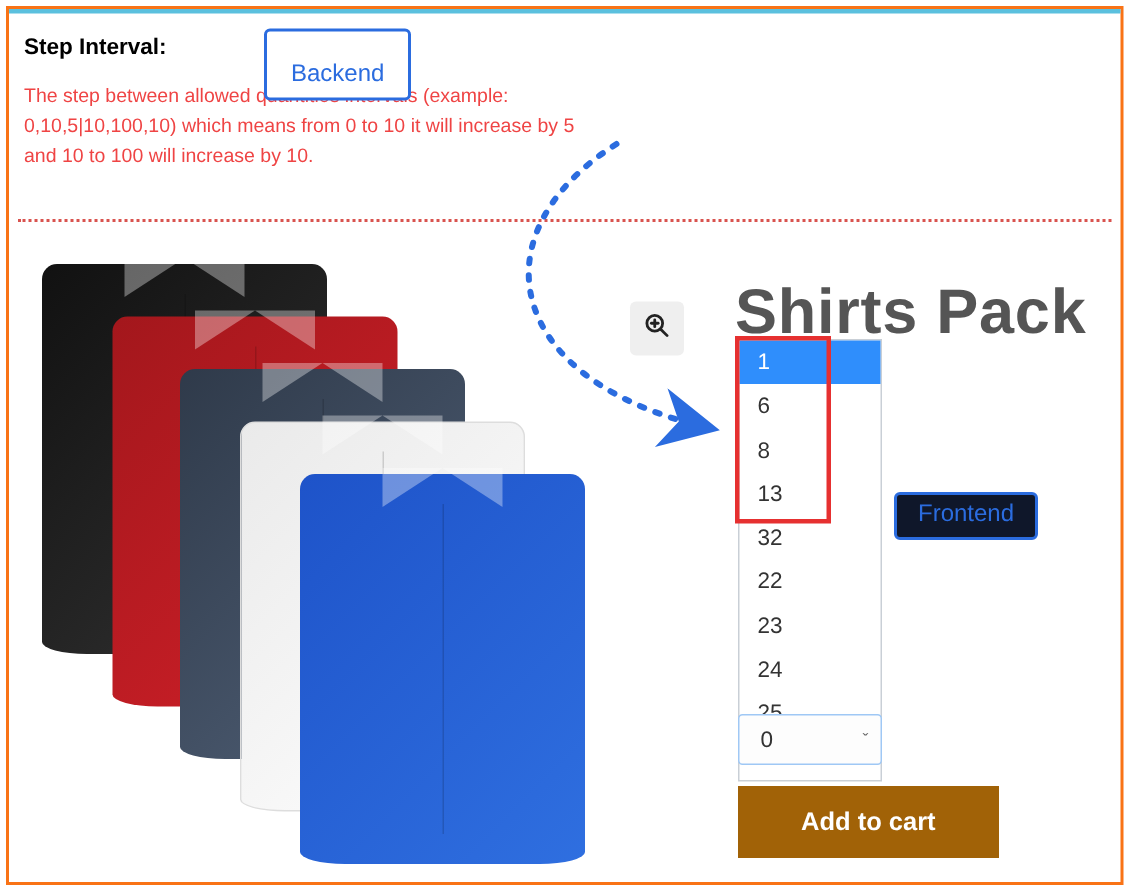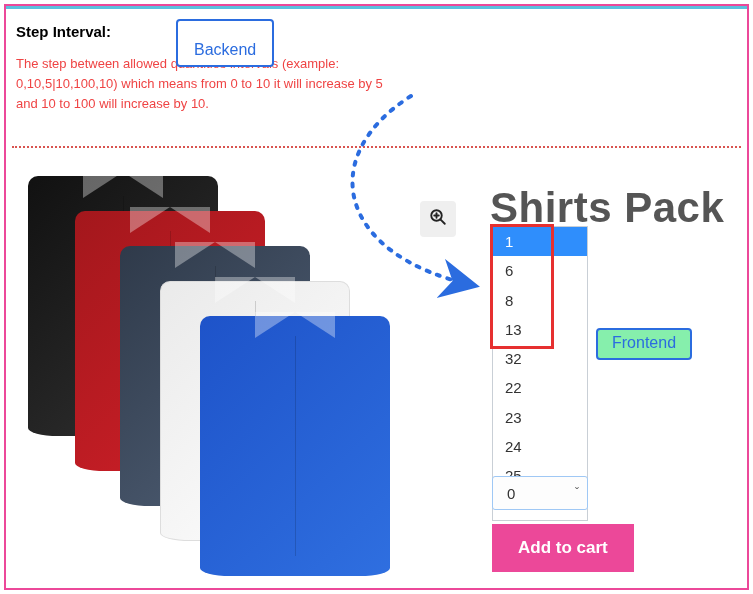--- a/index.html
+++ b/index.html
@@ -8,21 +8,21 @@
     background: #fff;
     width: 753px;
     height: 594px;
     overflow: hidden;
     position: relative;
   }
   .outer {
     position: absolute;
     top: 4px; left: 4px;
     width: 745px; height: 586px;
-    border: 2px solid #ec4899;
+    border: 2px solid #f97316;
     background: #fff;
   }
   
   .backend {
     position: relative;
     padding: 14px 16px 10px 10px;
     height: 138px;
     border-top: 3px solid #5bc0de;
   }
   .step-label {
@@ -195,39 +195,39 @@
   }
   .qty-select .chev {
     font-size: 12px;
     color: #666;
   }
 
   .add-cart {
     position: absolute;
     top: 518px;
     left: 486px;
-    background: #ec4899;
+    background: #a16207;
     color: #fff;
     font-weight: bold;
     font-size: 17px;
-    padding: 14px 26px;
+    padding: 14px 42px;
     border: none;
     cursor: pointer;
   }
 
   .frontend-badge {
     position: absolute;
     top: 322px;
     left: 590px;
     border: 2px solid #2b6cdf;
     border-radius: 4px;
     padding: 4px 14px 6px;
     font-size: 16px;
     color: #2b6cdf;
-    background: #86efac;
+    background: #0f172a;
   }
 
   
   .arrow-svg {
     position: absolute;
     top: 80px;
     left: 320px;
     width: 200px;
     height: 220px;
     overflow: visible;

